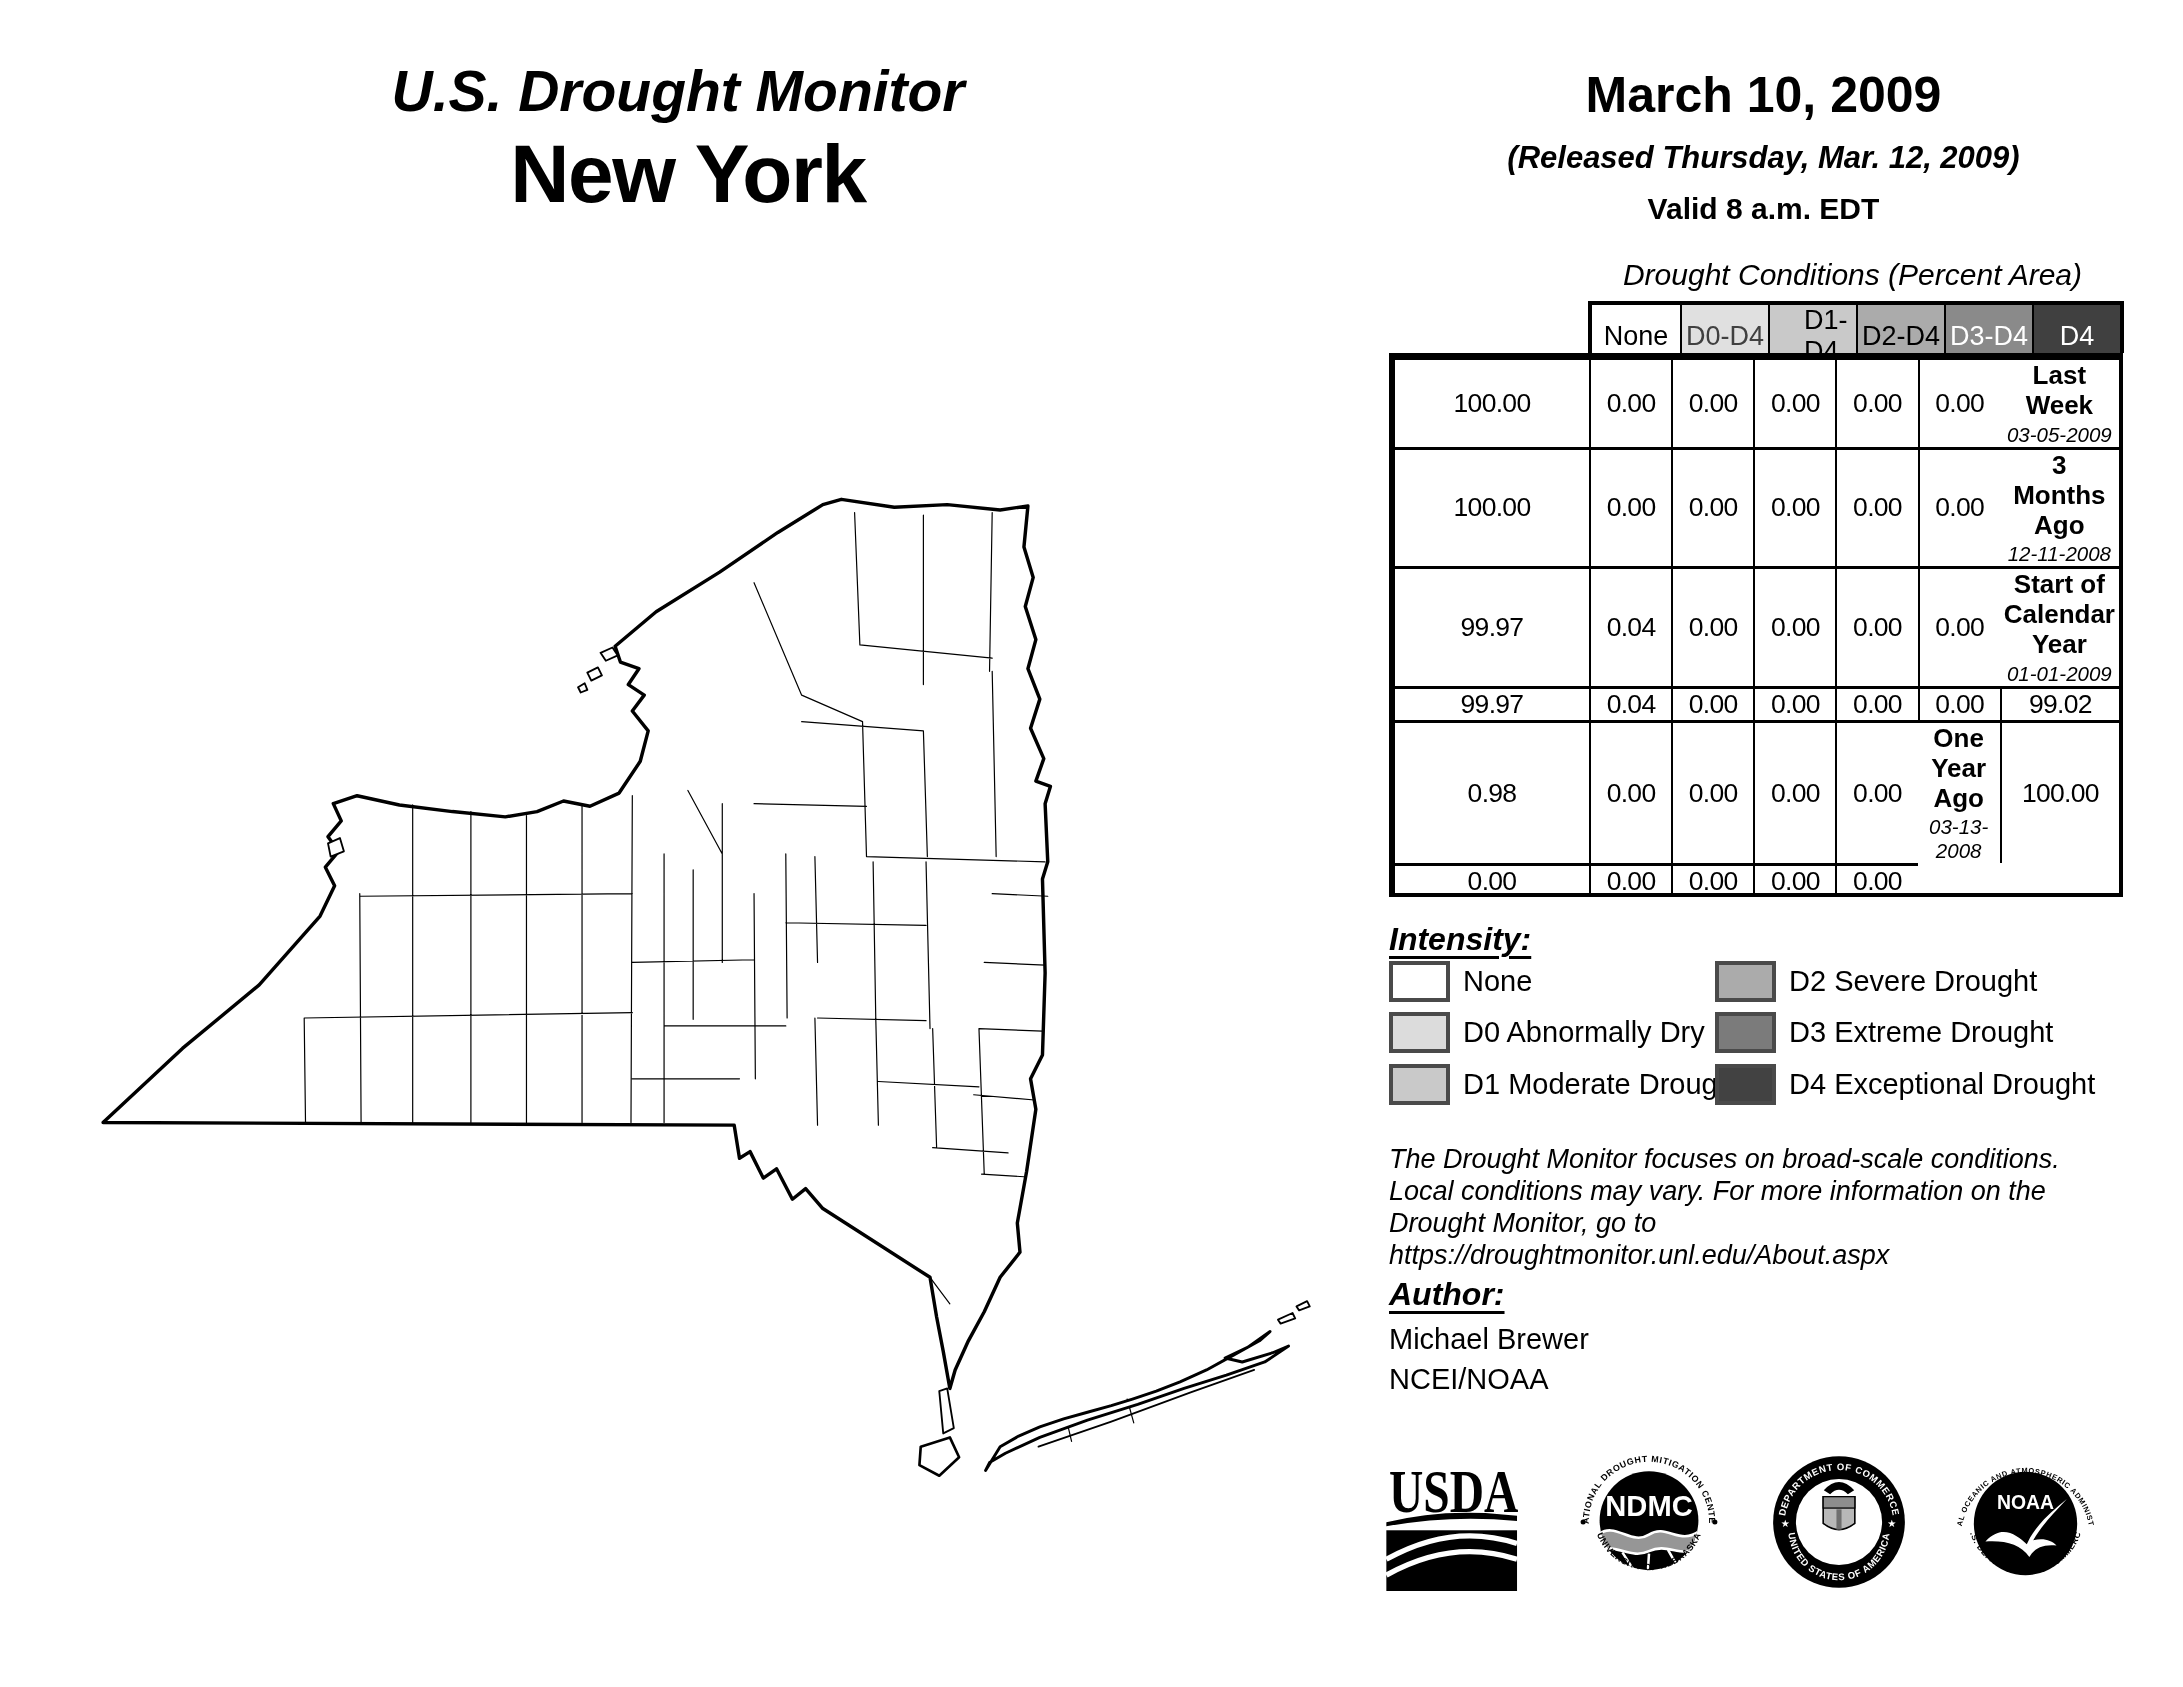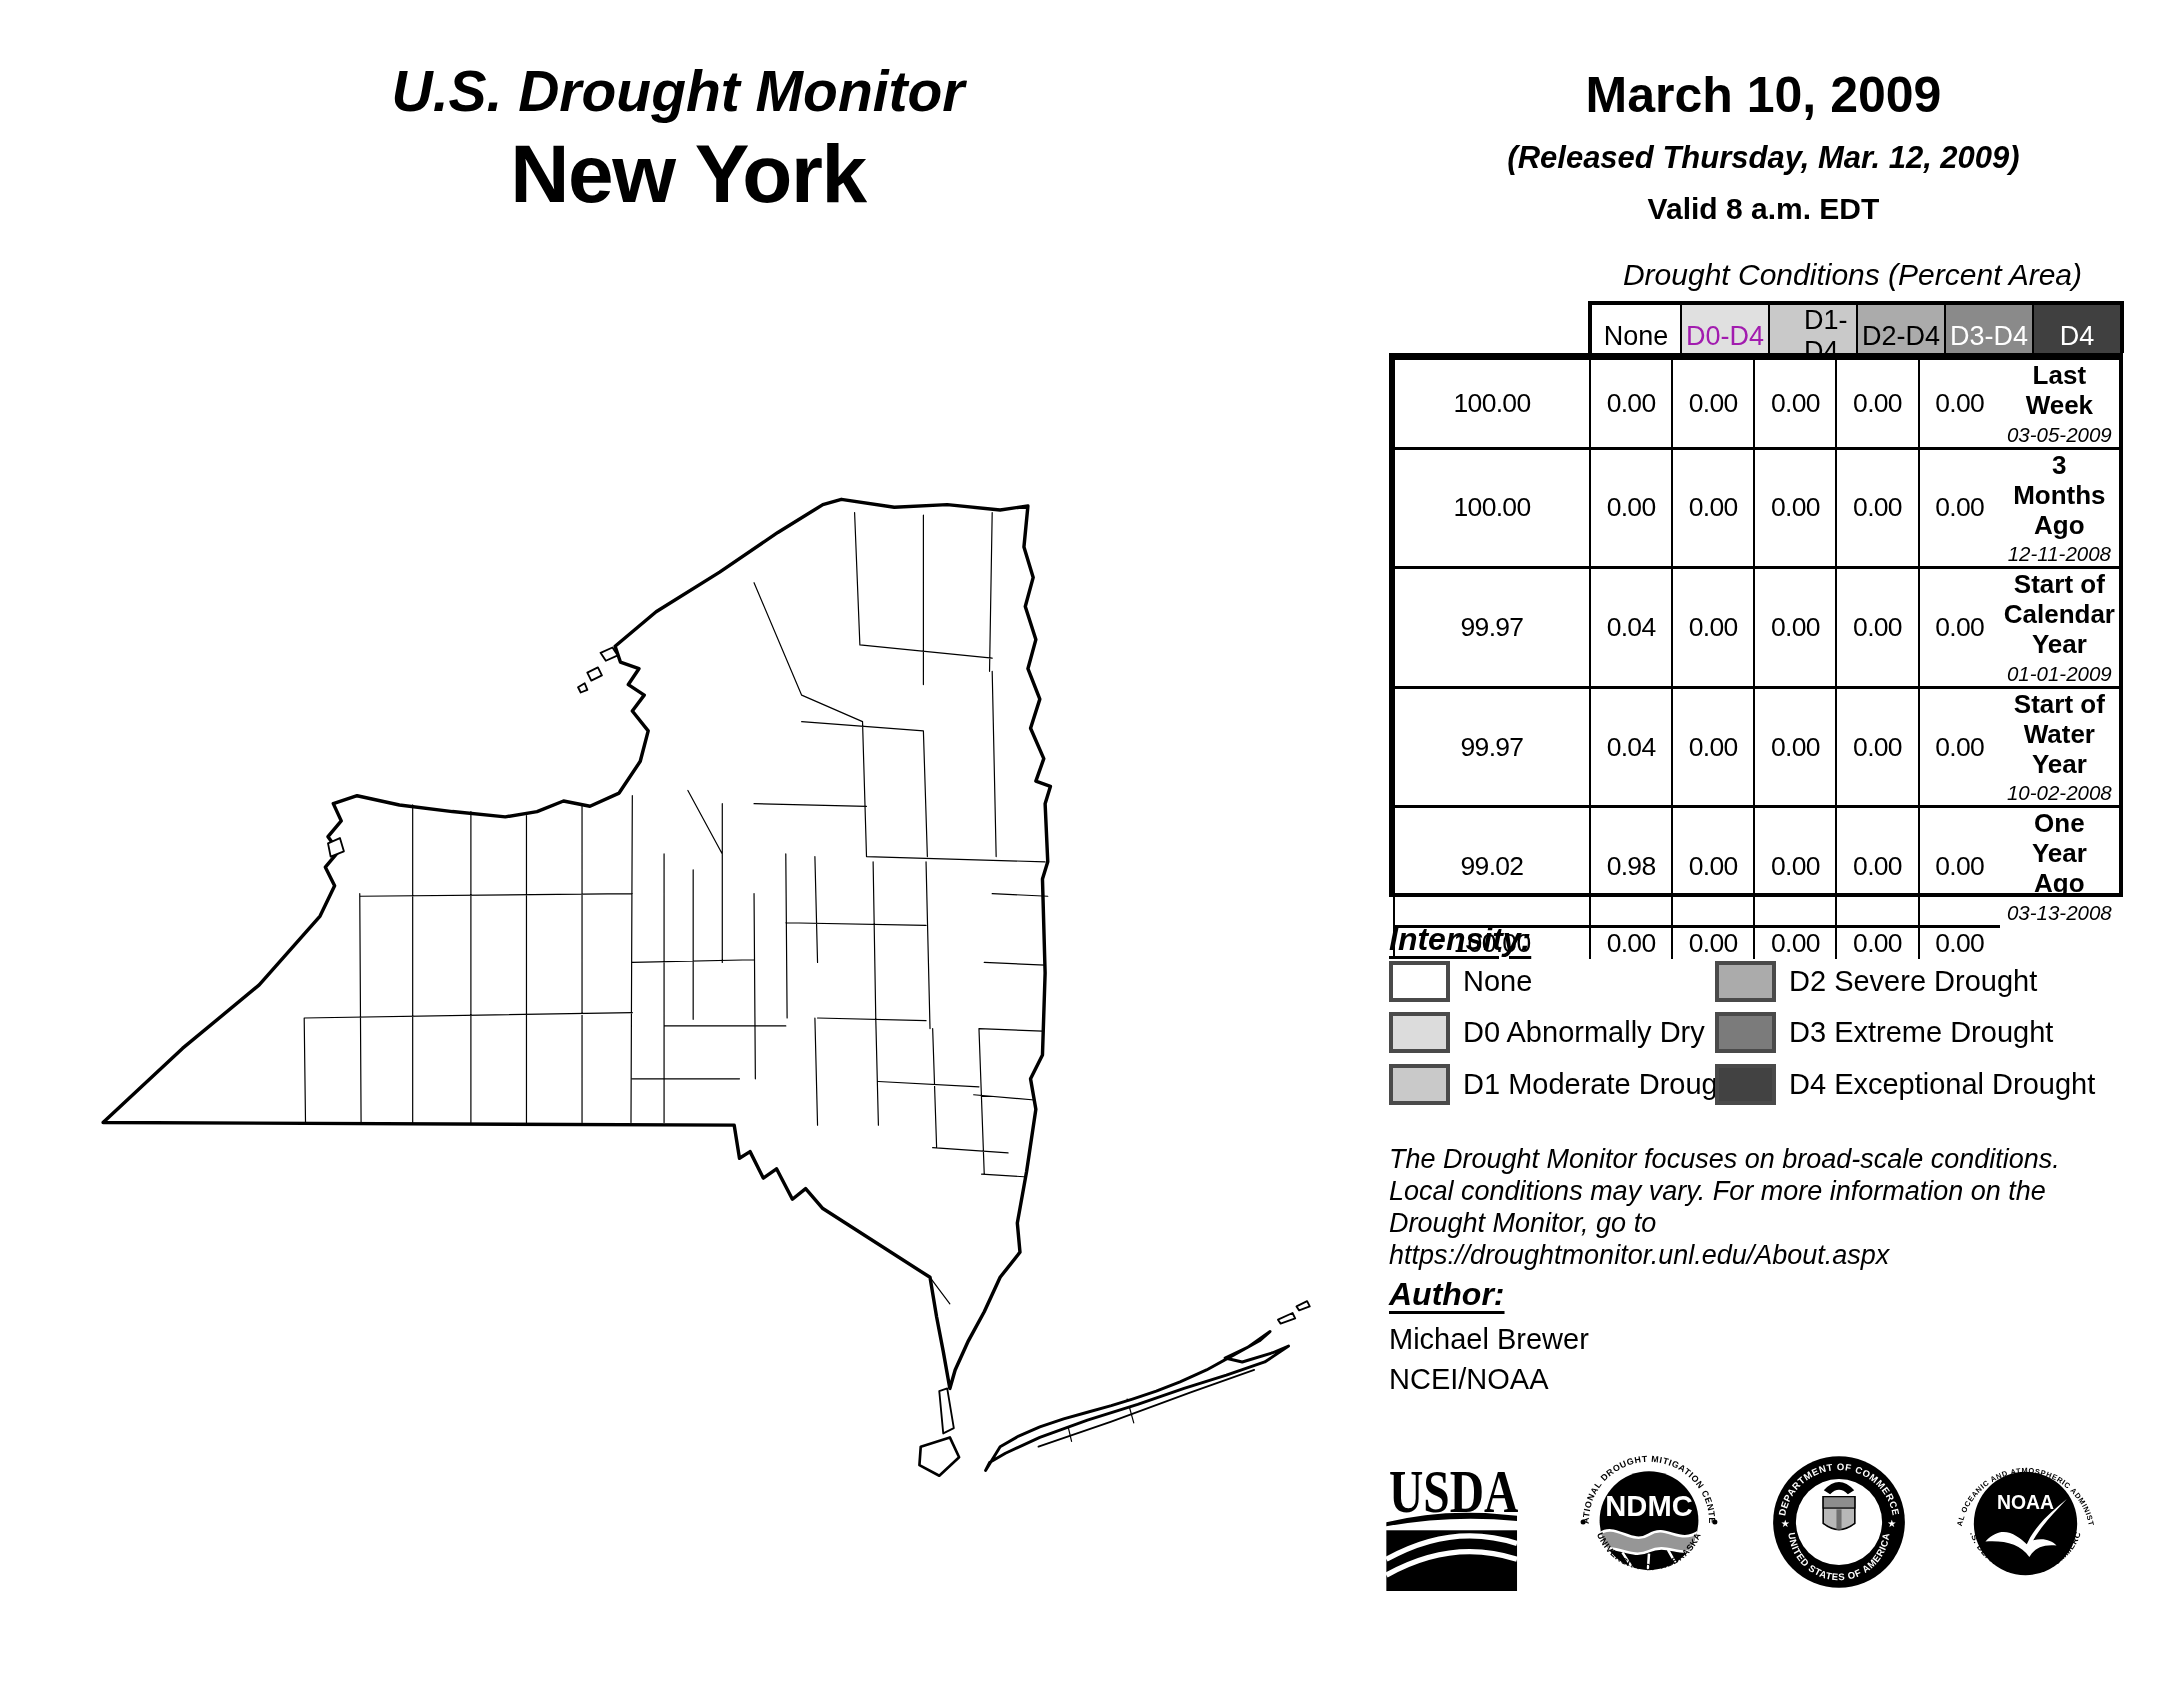--- a/index.html
+++ b/index.html
@@ -14,21 +14,21 @@
   .rpt-date{left:1403px;top:66px;width:721px;text-align:center;font-size:50px;font-weight:bold;}
   .released{left:1403px;top:140px;width:721px;text-align:center;font-size:31px;font-weight:bold;font-style:italic;}
   .valid{left:1403px;top:192px;width:721px;text-align:center;font-size:30px;font-weight:bold;}
   .tbl-title{left:1581px;top:258px;width:543px;text-align:center;font-size:30px;font-style:italic;}
   
   .thead{left:1588px;top:301px;width:536px;height:52px;border:4px solid #000;box-sizing:border-box;
          display:grid;grid-template-columns:repeat(6,1fr);}
   .hc{display:flex;align-items:center;justify-content:center;font-size:27px;border-left:2.6px solid #000;}
   .hc:first-child{border-left:none;}
   .hc0{background:#ffffff;color:#000;}
-  .hc1{background:#e0e0e0;color:#a21caf;}
+  .hc1{background:#e0e0e0;color:#404040;}
   .hc2{background:#c9c9c9;color:#000;padding-left:34px;}
   .hc3{background:#ababab;color:#000;}
   .hc4{background:#8a8a8a;color:#fff;}
   .hc5{background:#404040;color:#fff;}
   .tbody{left:1389px;top:353px;width:734px;height:544px;border:4.6px solid #000;box-sizing:border-box;
          display:grid;grid-template-columns:196px repeat(6,1fr);grid-auto-rows:1fr;background:#fff;}
   .lc{display:flex;flex-direction:column;align-items:center;justify-content:center;
       text-align:center;border-top:3.3px solid #000;padding:0 4px;box-sizing:border-box;}
   .lc .lbl{font-size:26px;font-weight:bold;line-height:30px;}
   .lc .dt{font-size:20.5px;font-style:italic;margin-top:2.6px;}
@@ -137,24 +137,20 @@
       <span class="lbl">Start of Calendar Year</span>
       <span class="dt">01-01-2009</span>
     </div>
     <div class="vc">99.97</div>
     <div class="vc">0.04</div>
     <div class="vc">0.00</div>
     <div class="vc">0.00</div>
     <div class="vc">0.00</div>
     <div class="vc">0.00</div>
 
-    <div class="lc">
-      <span class="lbl">Start of Water Year</span>
-      <span class="dt">10-02-2008</span>
-    </div>
     <div class="vc">99.02</div>
     <div class="vc">0.98</div>
     <div class="vc">0.00</div>
     <div class="vc">0.00</div>
     <div class="vc">0.00</div>
     <div class="vc">0.00</div>
 
     <div class="lc">
       <span class="lbl">One Year Ago</span>
       <span class="dt">03-13-2008</span>

